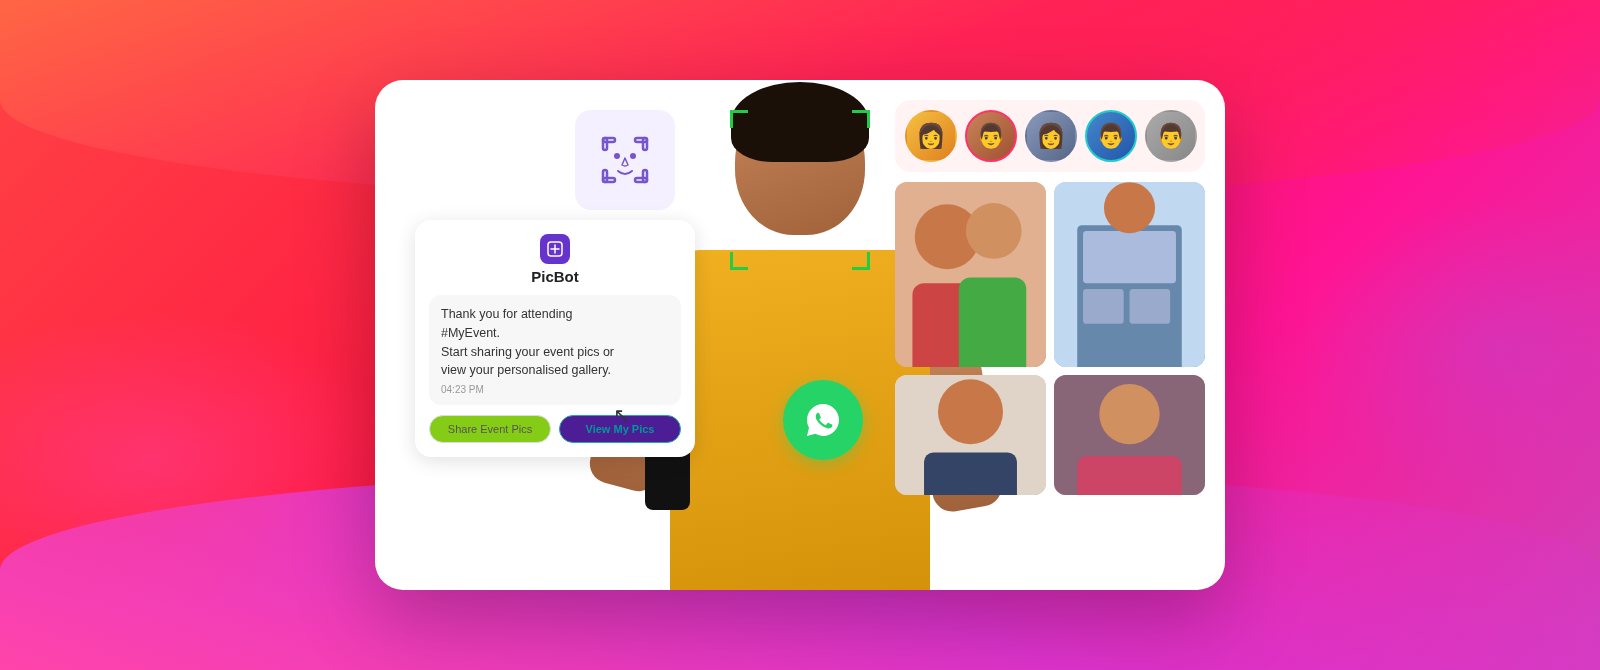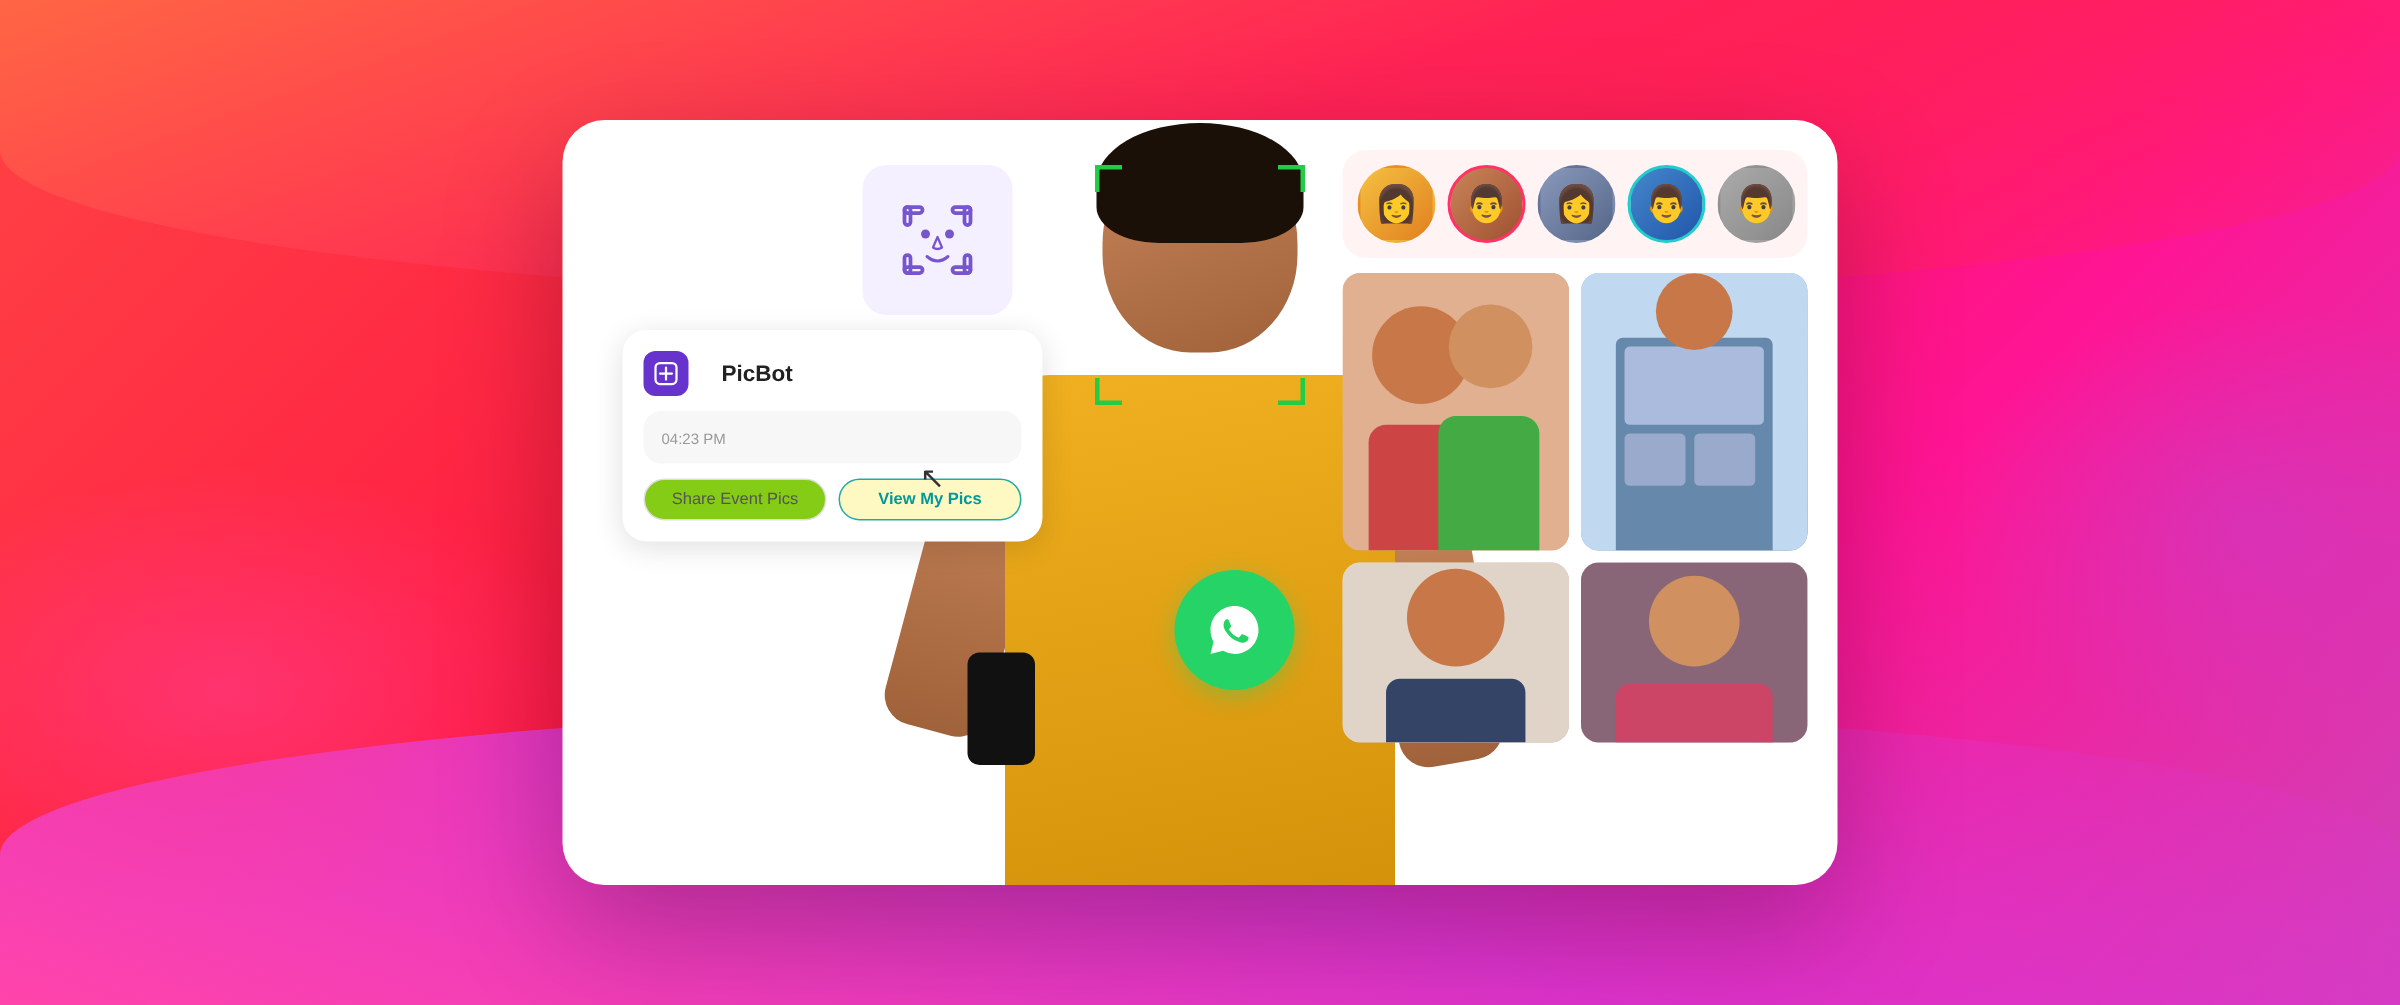--- a/index.html
+++ b/index.html
@@ -229,22 +229,23 @@
       background: white;
       border-radius: 16px;
       padding: 14px;
       box-shadow: 0 4px 20px rgba(0,0,0,0.12);
       z-index: 15;
     }
 
     .chat-header {
       display: flex;
       align-items: center;
-      gap: 22px;
+      gap: 4px;
       margin-bottom: 10px;
+      flex-direction: column;
     }
 
     .picbot-icon {
       width: 30px;
       height: 30px;
       background: #6633cc;
       border-radius: 8px;
       display: flex;
       align-items: center;
       justify-content: center;
@@ -294,21 +295,21 @@
       color: #555;
       text-align: center;
       cursor: pointer;
     }
 
     .chat-btn-filled {
       flex: 1;
       padding: 7px 4px;
       border: 1.5px solid #22aaaa;
       border-radius: 20px;
-      background: #fef9c3;
+      background: #4c1d95;
       font-size: 11px;
       color: #009999;
       font-weight: 600;
       text-align: center;
       cursor: pointer;
     }
 
     .cursor-icon {
       position: absolute;
       bottom: 30px;
@@ -467,20 +468,26 @@
     <div class="chat-header">
       <div class="picbot-icon">
         <svg width="18" height="18" viewBox="0 0 18 18" fill="none">
           <rect x="2" y="2" width="14" height="14" rx="3" stroke="white" stroke-width="1.5" fill="none"></rect>
           <path d="M5 9h8M9 5v8" stroke="white" stroke-width="1.5" stroke-linecap="round"></path>
         </svg>
       </div>
       <span class="picbot-name">PicBot</span>
     </div>
     <div class="chat-message-box">
+      <div class="chat-message-text">
+        <span>Thank you for attending</span><br>
+        <span>#MyEvent.</span><br>
+        <span>Start sharing your event pics or</span><br>
+        <span>view your personalised gallery.</span>
+      </div>
       <div class="chat-time">04:23 PM</div>
     </div>
     <div class="chat-buttons">
       <button class="chat-btn-outline">Share Event Pics</button>
       <button class="chat-btn-filled">View My Pics</button>
     </div>
     <div class="cursor-icon">↖</div>
   </div>
 
   <div class="gallery-panel">

